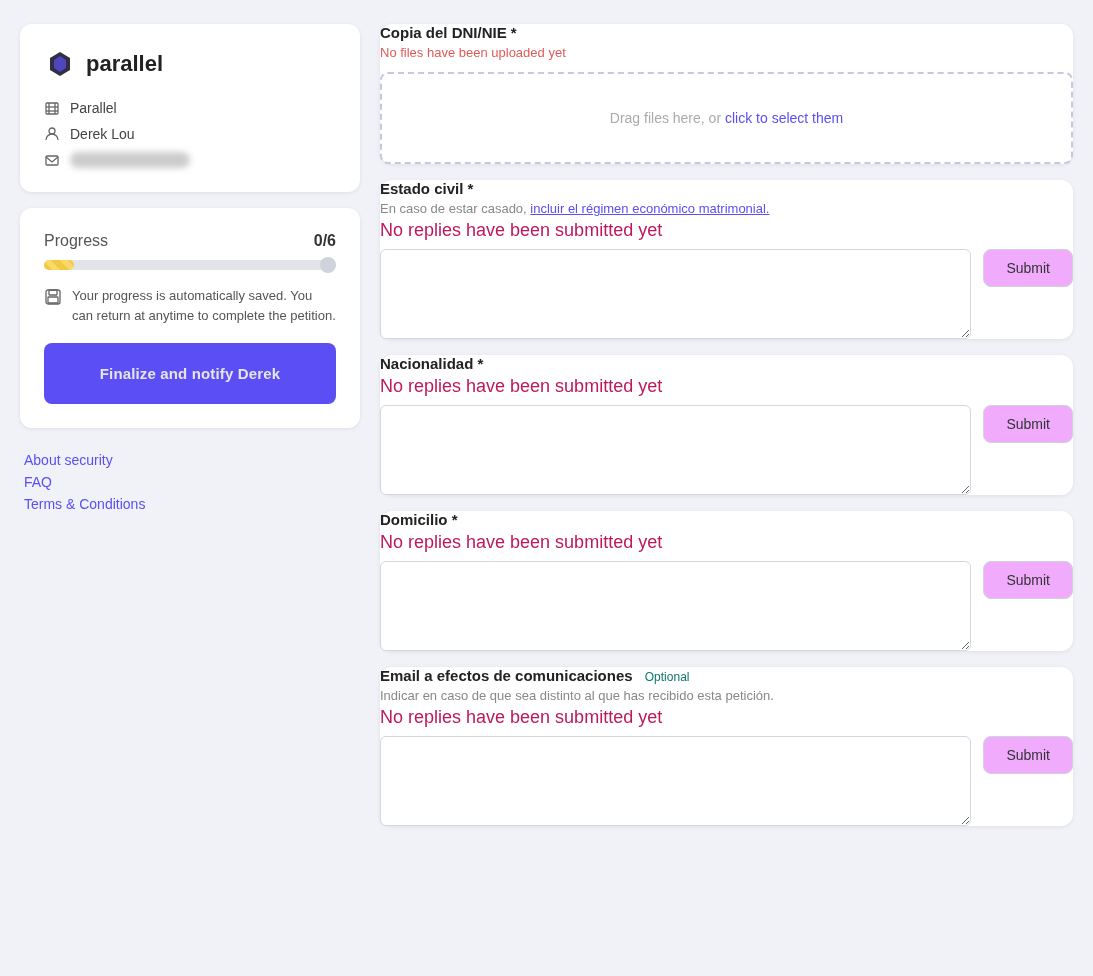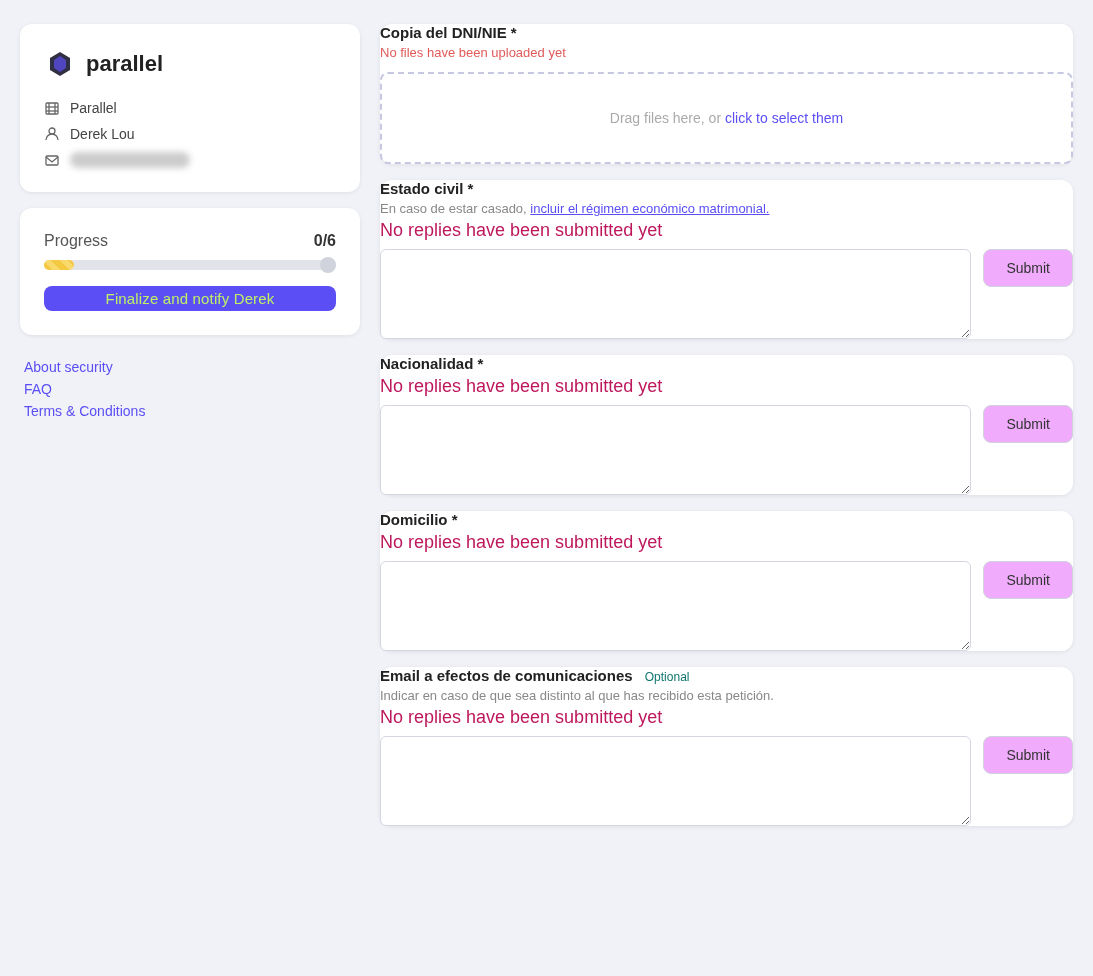--- a/index.html
+++ b/index.html
@@ -124,27 +124,27 @@
       font-size: 13px;
       line-height: 1.5;
       margin-bottom: 18px;
     }
     .save-info svg {
       flex-shrink: 0;
       margin-top: 2px;
     }
     .finalize-btn {
       width: 100%;
-      padding: 4px;
+      padding: 22px;
       background: #5b4ef5;
-      color: #bef264;
+      color: #e5e5e5;
       border: none;
       border-radius: 8px;
       font-size: 15px;
-      font-weight: 400;
+      font-weight: 700;
       cursor: pointer;
       letter-spacing: 0.01em;
     }
     
     .footer-links {
       display: flex;
       flex-direction: column;
       gap: 6px;
       padding: 8px 4px;
     }
@@ -286,20 +286,28 @@
 
     <div class="card">
       <div class="progress-label">
         <span>Progress</span>
         <span>0/6</span>
       </div>
       <div class="progress-track">
         <div class="progress-fill"></div>
         <div class="progress-dot"></div>
       </div>
+      <div class="save-info">
+        <svg width="18" height="18" viewBox="0 0 18 18" fill="none">
+          <rect x="2" y="2" width="14" height="14" rx="2" stroke="#666" stroke-width="1.3" fill="none"></rect>
+          <rect x="5" y="2" width="8" height="5" rx="0.5" stroke="#666" stroke-width="1.3" fill="none"></rect>
+          <rect x="4" y="9" width="10" height="6" rx="0.5" stroke="#666" stroke-width="1.3" fill="none"></rect>
+        </svg>
+        <span>Your progress is automatically saved. You can return at anytime to complete the petition.</span>
+      </div>
       <button class="finalize-btn">Finalize and notify Derek</button>
     </div>
 
     <div class="footer-links">
       <a href="#">About security</a>
       <a href="#">FAQ</a>
       <a href="#">Terms &amp; Conditions</a>
     </div>
   </div>
 

